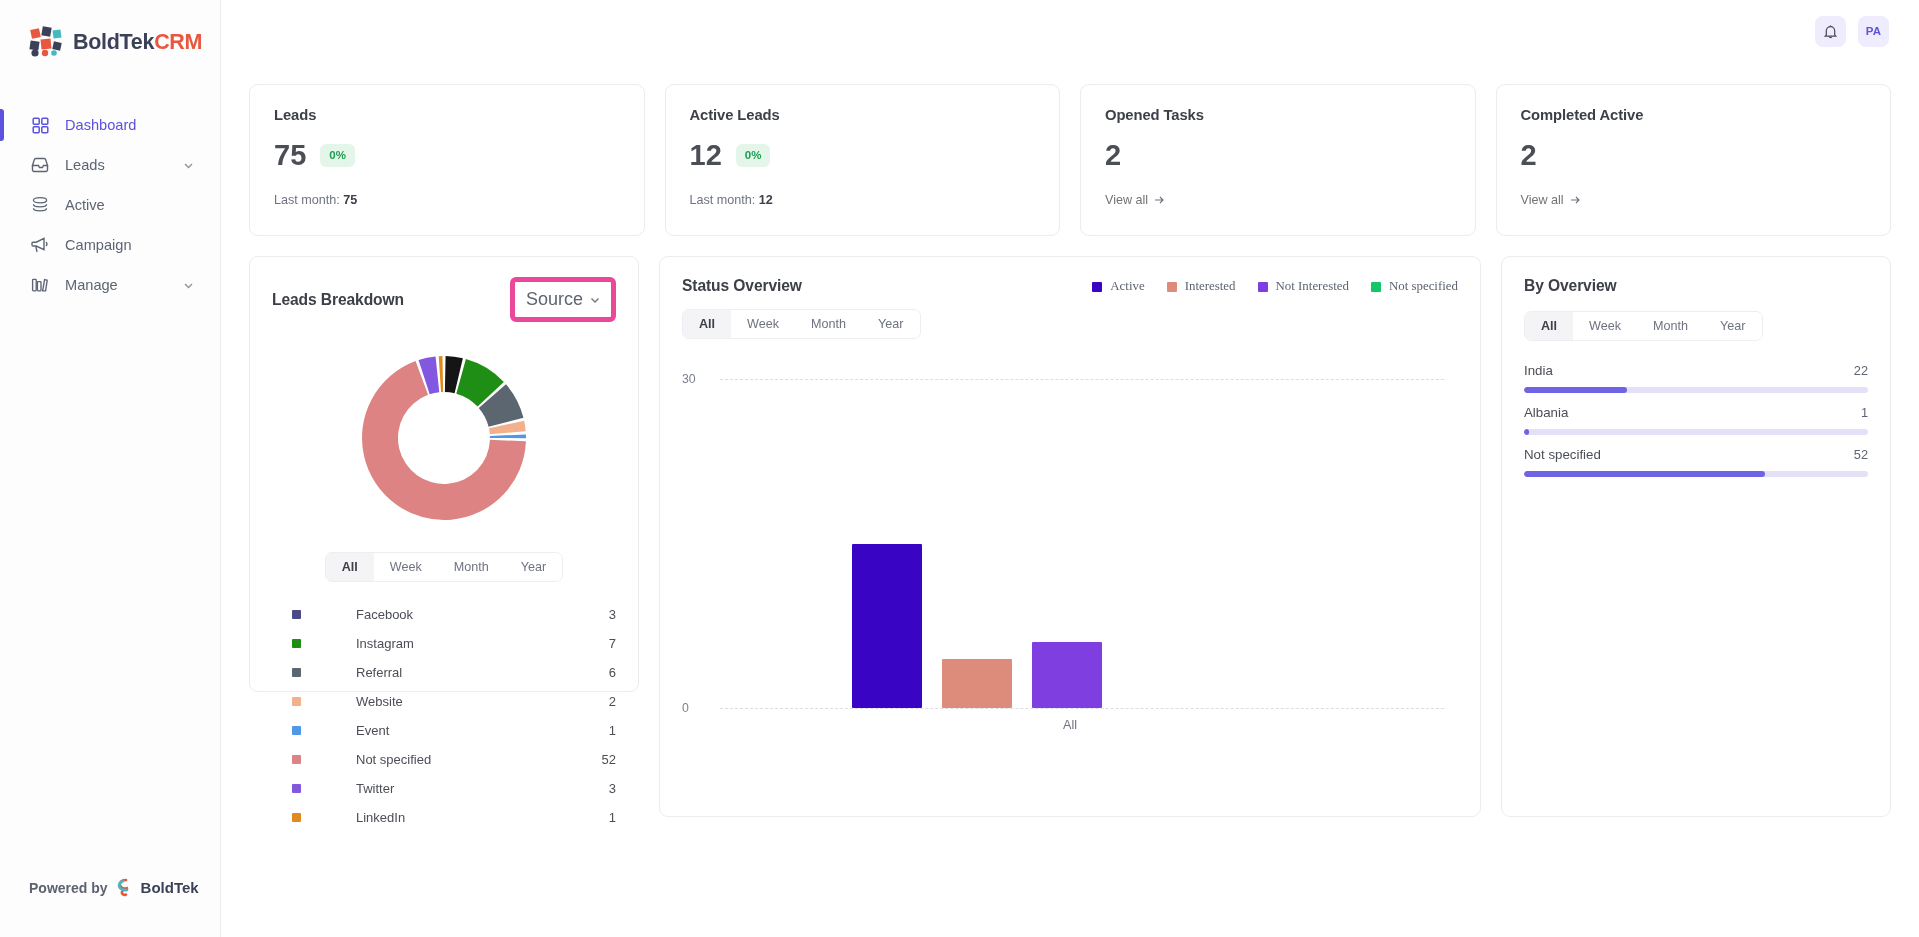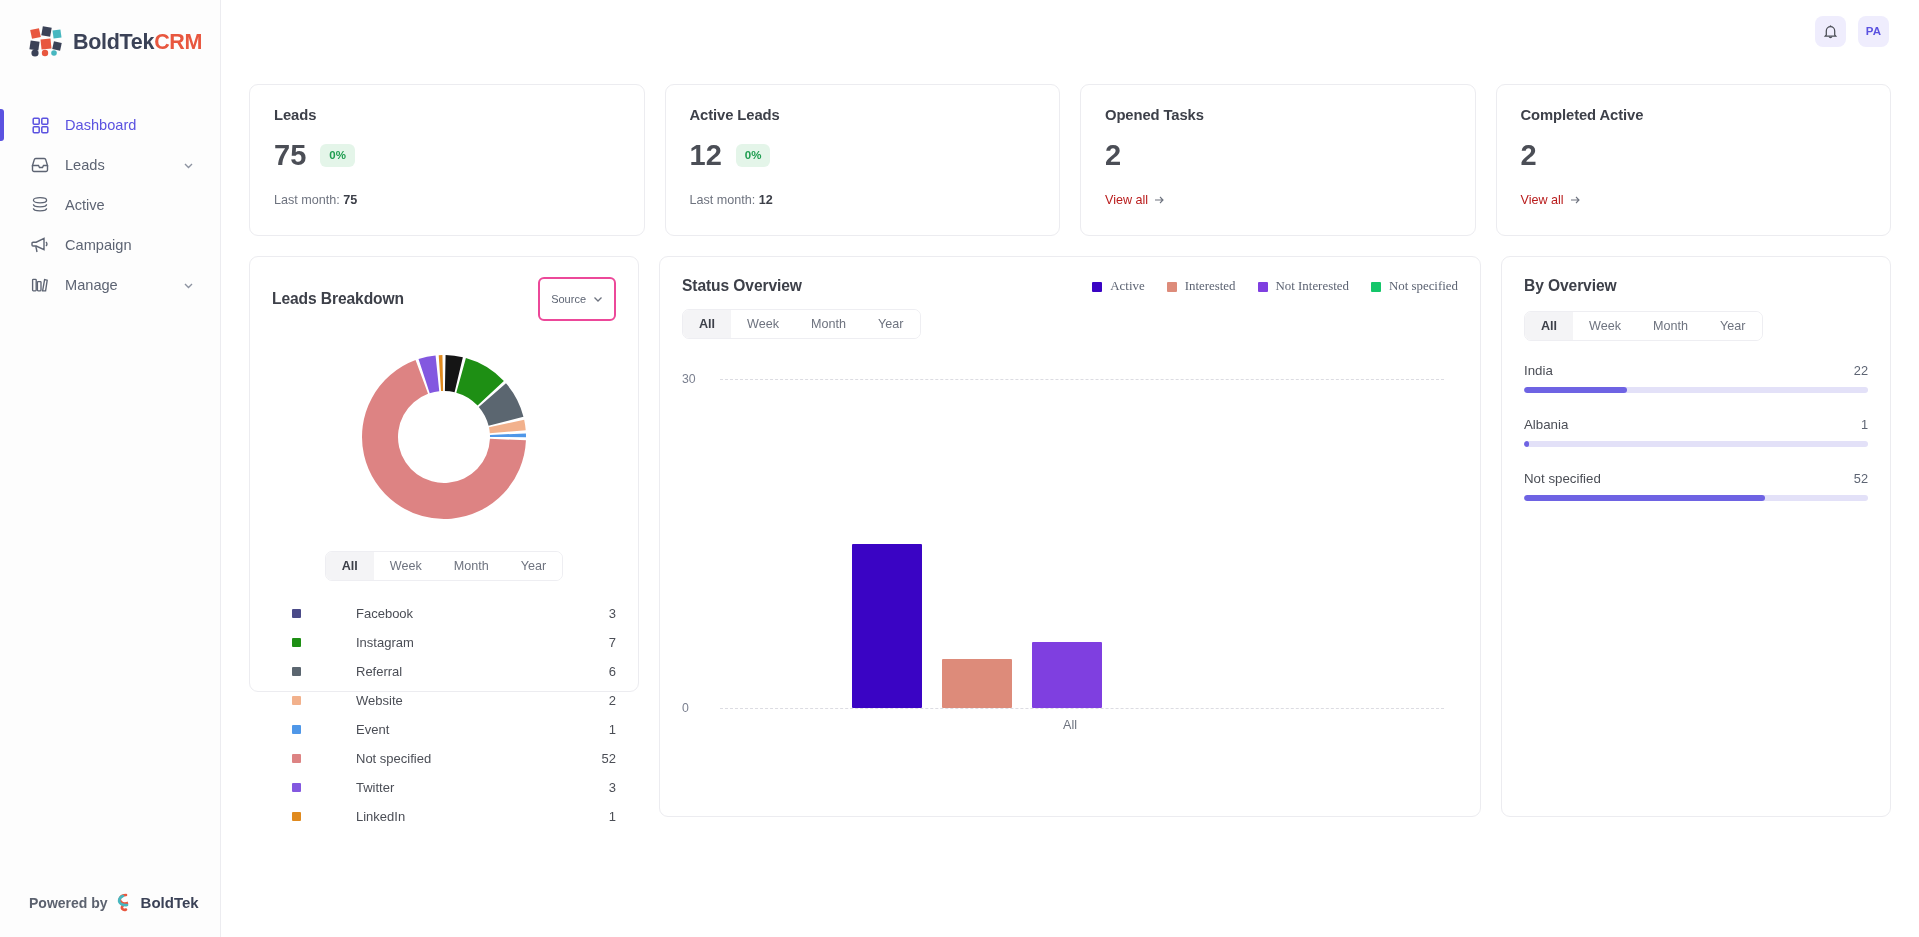--- a/index.html
+++ b/index.html
@@ -34,21 +34,21 @@
   .nav-item .ico { width: 22px; height: 22px; flex: 0 0 22px; margin-right: 14px;
                    display: flex; align-items: center; justify-content: center; }
   .nav-item.active { color: #5b52e0; }
   .nav-item.active .bar {
     position: absolute; left: 0; top: 4px; width: 4px; height: 32px;
     background: #5b52e0; border-radius: 0 3px 3px 0;
   }
   .nav-item .chev { margin-left: auto; margin-right: 26px; color: #8d93a1; }
 
   .powered {
-    position: absolute; left: 29px; bottom: 25px;
+    position: absolute; left: 29px; bottom: 40px;
     display: flex; align-items: center; gap: 7px;
     font-size: 14px; color: #5d6473; font-weight: bold;
   }
   .powered .pw-label { font-weight: bold; color: #5c626f; }
   .powered .pw-logo { width: 19px; height: 19px; position: relative; }
   .powered .pw-name { color: #3b4257; font-weight: bold; font-size: 15px; }
 
   
   .main { flex: 1; height: 937px; background: #ffffff; position: relative; overflow: hidden; }
   .topbar { height: 62px; display: flex; align-items: center; justify-content: flex-end;
@@ -74,34 +74,34 @@
   .kpi-title { font-size: 14.8px; color: #3d4049; font-weight: bold; letter-spacing: -.1px; }
   .kpi-valrow { display: flex; align-items: center; gap: 14px; margin-top: 18px; }
   .kpi-value { font-size: 29px; color: #4b4e56; font-weight: bold; line-height: 1; }
   .kpi-badge {
     background: #e4f5e9; color: #1f9d50; font-size: 11.5px; font-weight: bold;
     border-radius: 6px; padding: 6px 9px; line-height: 1;
   }
   .kpi-foot { margin-top: 23px; font-size: 12.6px; color: #6e737f; }
   .kpi-foot b { color: #3d4049; font-weight: bold; }
   .viewall { display: inline-flex; align-items: center; gap: 6px; cursor: pointer;
-             font-size: 12.6px; color: #b91c1c; }
+             font-size: 12.6px; color: #737373; }
 
   
   .row2 { display: flex; gap: 20px; margin-top: 20px; }
   .panel-breakdown { width: 390px; flex: 0 0 390px; height: 436px; padding: 20px 22px; }
   .panel-status { flex: 1; height: 561px; padding: 20px 22px; position: relative; }
   .panel-countries { width: 390px; flex: 0 0 390px; height: 561px; padding: 20px 22px; }
 
   .panel-head { display: flex; align-items: center; justify-content: space-between; }
   .panel-title { font-size: 15.6px; font-weight: bold; color: #3d4049; letter-spacing: -.1px; }
 
   .select-btn {
-    border: 2px solid #ec4899; border-radius: 6px; background: #fff;
-    font-size: 11px; color: #5d6473; padding: 14px 11px;
+    border: 5px solid #ec4899; border-radius: 6px; background: #fff;
+    font-size: 18px; color: #5d6473; padding: 7px 11px;
     display: inline-flex; align-items: center; gap: 7px; cursor: pointer;
   }
 
   
   .donut-wrap { display: flex; justify-content: center; margin-top: 16px; }
   .legend-pills {
     display: flex; justify-content: center; margin-top: 14px;
   }
   .pills {
     display: inline-flex; background: #fff; border: 1px solid #eeeef2;
@@ -131,21 +131,21 @@
   .gridline { position: absolute; left: 38px; right: 14px; border-top: 1px dashed #dcdce2; }
   .axis-label { position: absolute; left: 0; font-size: 12.3px; color: #7b8090; transform: translateY(-50%); }
   .bars { position: absolute; left: 170px; bottom: 73px; display: flex; align-items: flex-end; gap: 20px; }
   .bar { width: 70px; border-radius: 1px; }
   .xlabel { position: absolute; bottom: 46px; left: 0; right: 0; text-align: center;
             font-size: 12.6px; color: #6e737f; }
 
   
   .country-pills { margin-top: 16px; display: flex; }
   .country-list { margin-top: 22px; }
-  .country-row { margin-bottom: 24px; }
+  .country-row { margin-bottom: 12px; }
   .country-top { display: flex; align-items: baseline; justify-content: space-between;
                  font-size: 13.3px; color: #4b4e56; }
   .country-val { color: #5d6473; font-size: 12.8px; }
   .track { margin-top: 9px; height: 6px; background: #e3e1f8; border-radius: 4px; overflow: hidden; }
   .fill { height: 6px; background: #6e63e3; border-radius: 4px; }
 
   svg { display: block; }
 </style>
 </head>
 <body>

